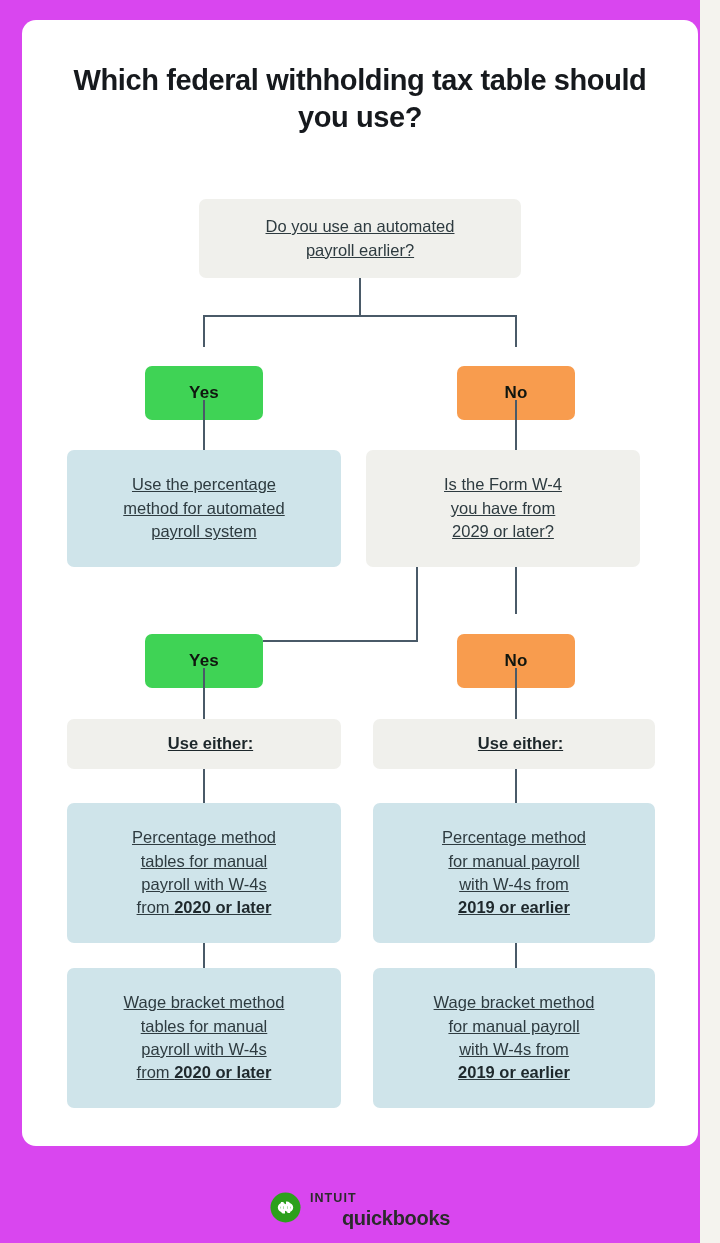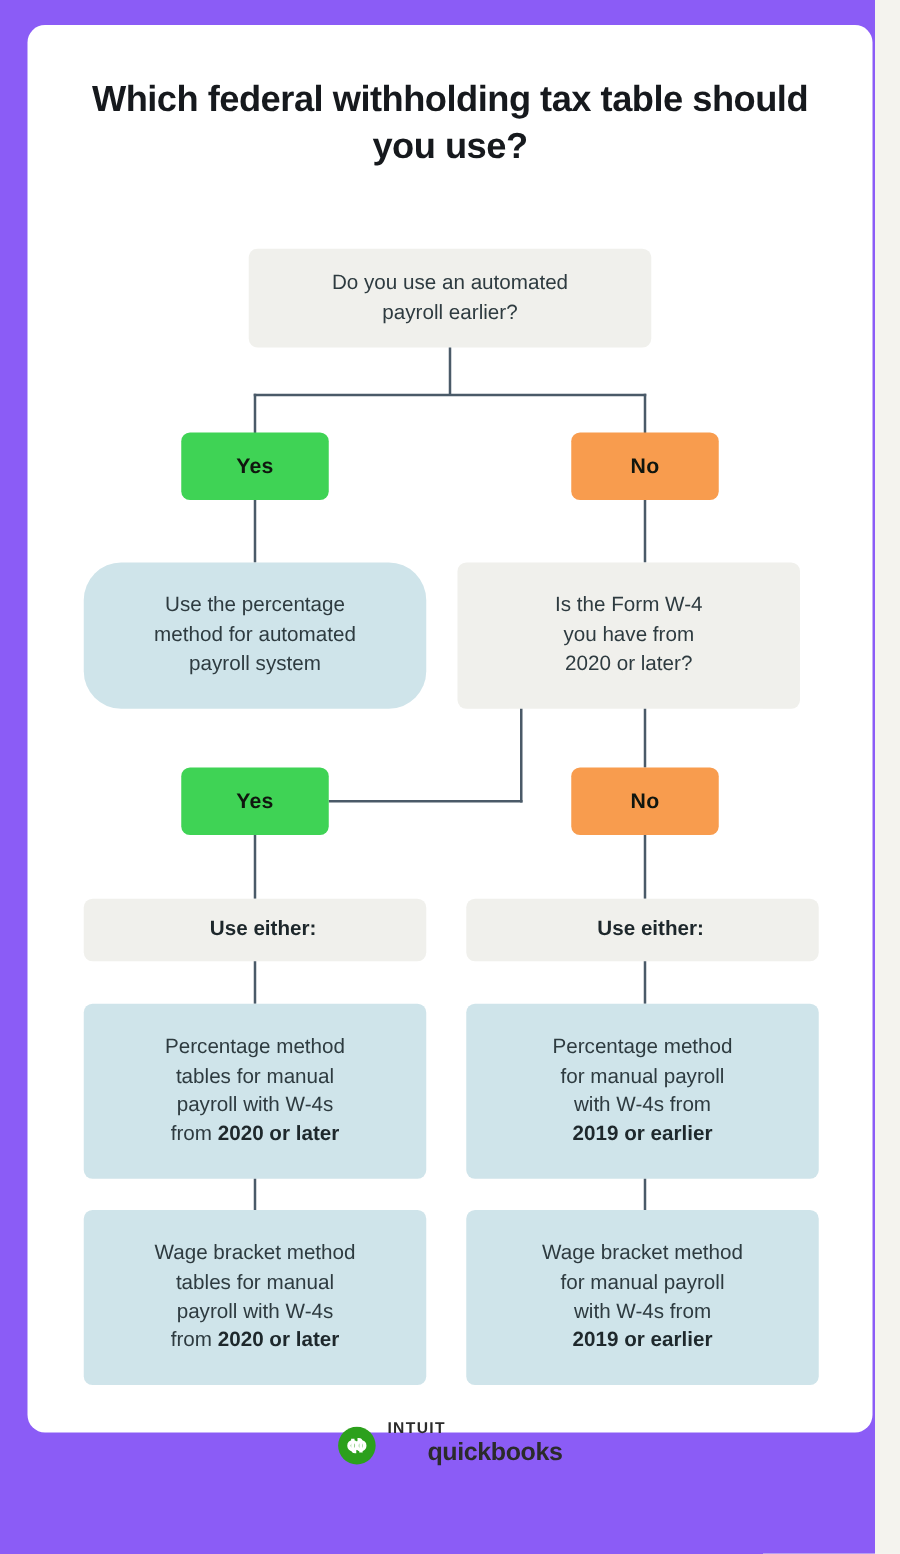--- a/index.html
+++ b/index.html
@@ -9,21 +9,21 @@
     width: 720px;
     height: 1243px;
     background: #f4f3ee;
     font-family: "Liberation Sans", sans-serif;
   }
 
   #page {
     position: relative;
     width: 700px;
     height: 1243px;
-    background: #8b5cf6;
+    background: #d946ef;
     overflow: hidden;
   }
 
   
   .card {
     position: absolute;
     left: 22px;
     top: 20px;
     width: 676px;
     height: 1126px;
@@ -50,37 +50,39 @@
     position: absolute;
     display: flex;
     align-items: center;
     justify-content: center;
     text-align: center;
     border-radius: 7px;
     font-size: 16.5px;
     line-height: 1.42;
     color: #2e3b40;
     padding: 8px 12px;
+    text-decoration: underline;
   }
   .node-gray  { background: #f0f0ec; }
   .node-blue  { background: #cfe4ea; }
 
   .node b { font-weight: 700; color: #1e282c; }
 
   
   .pill {
     position: absolute;
     display: flex;
     align-items: center;
     justify-content: center;
     border-radius: 7px;
     font-size: 17px;
     font-weight: 700;
     color: #10160f;
     letter-spacing: 0.2px;
+    margin-top: 20px;
   }
   .pill-yes { background: #3fd355; }
   .pill-no  { background: #f89c4e; }
 
   
   .conn {
     position: absolute;
     background: #4a5a68;
   }
   .conn-v { width: 2px; }
@@ -91,24 +93,24 @@
     font-size: 16.5px;
     font-weight: 700;
     color: #1d272b;
     padding-left: 25px;
   }
 
   
   .logo {
     position: absolute;
     left: 0;
-    top: 1136px;
+    top: 1192px;
     width: 720px;
     display: flex;
-    align-items: flex-end;
+    align-items: flex-start;
     justify-content: center;
     gap: 9px;
   }
   .logo-mark {
     width: 31px;
     height: 31px;
     flex: 0 0 auto;
   }
   .logo-text {
     display: flex;
@@ -158,33 +160,33 @@
   <div class="pill pill-yes" style="left:145px; top:346px; width:118px; height:54px;">
     <span>Yes</span>
   </div>
   <div class="pill pill-no" style="left:457px; top:346px; width:118px; height:54px;">
     <span>No</span>
   </div>
 
   <div class="conn conn-v" style="left:203px; top:400px; width:2px; height:50px;"></div>
   <div class="conn conn-v" style="left:515px; top:400px; width:2px; height:50px;"></div>
 
-  <div class="node node-blue" style="left:67px; top:450px; width:274px; height:117px;border-radius:30px;">
+  <div class="node node-blue" style="left:67px; top:450px; width:274px; height:117px;">
     <div>
       <div>Use the percentage</div>
       <div>method for automated</div>
       <div>payroll system</div>
     </div>
   </div>
 
   <div class="node node-gray" style="left:366px; top:450px; width:274px; height:117px;">
     <div>
       <div>Is the Form W-4</div>
       <div>you have from</div>
-      <div>2020 or later?</div>
+      <div>2029 or later?</div>
     </div>
   </div>
 
   <div class="conn conn-v" style="left:416px; top:567px; width:2px; height:75px;"></div>
   <div class="conn conn-h" style="left:263px; top:640px; width:155px; height:2px;"></div>
 
   <div class="conn conn-v" style="left:515px; top:567px; width:2px; height:47px;"></div>
 
   <div class="pill pill-yes" style="left:145px; top:614px; width:118px; height:54px;">
     <span>Yes</span>

